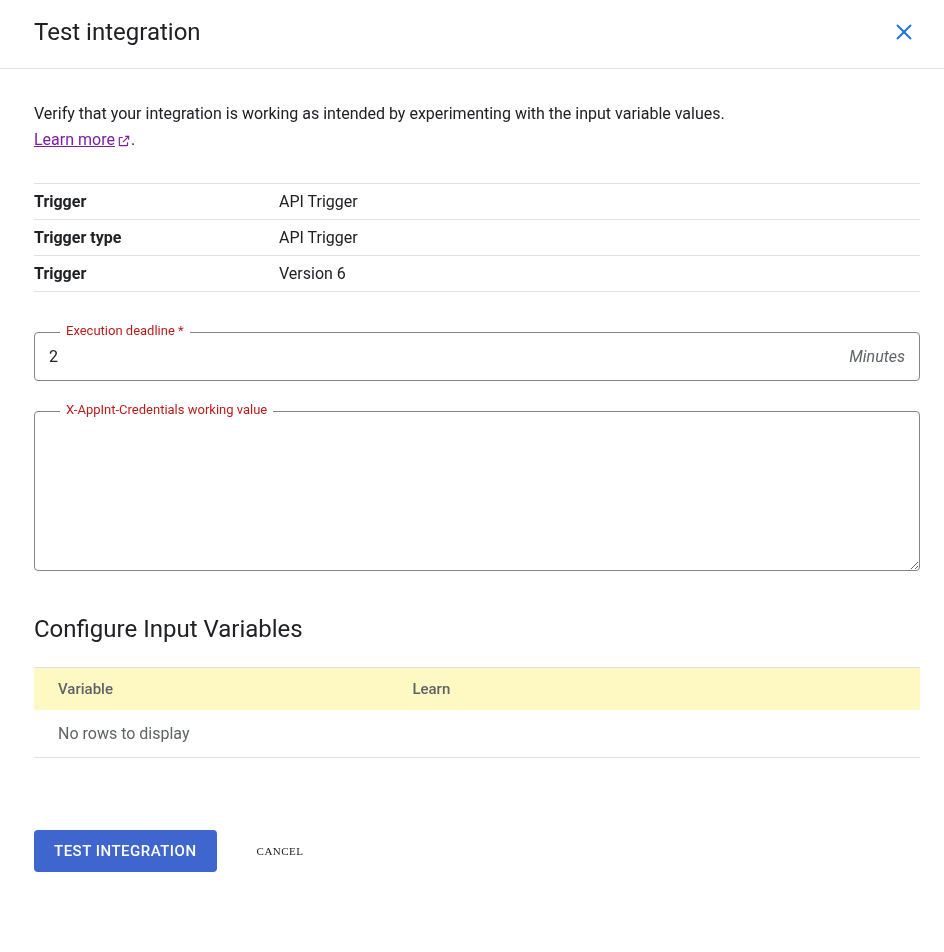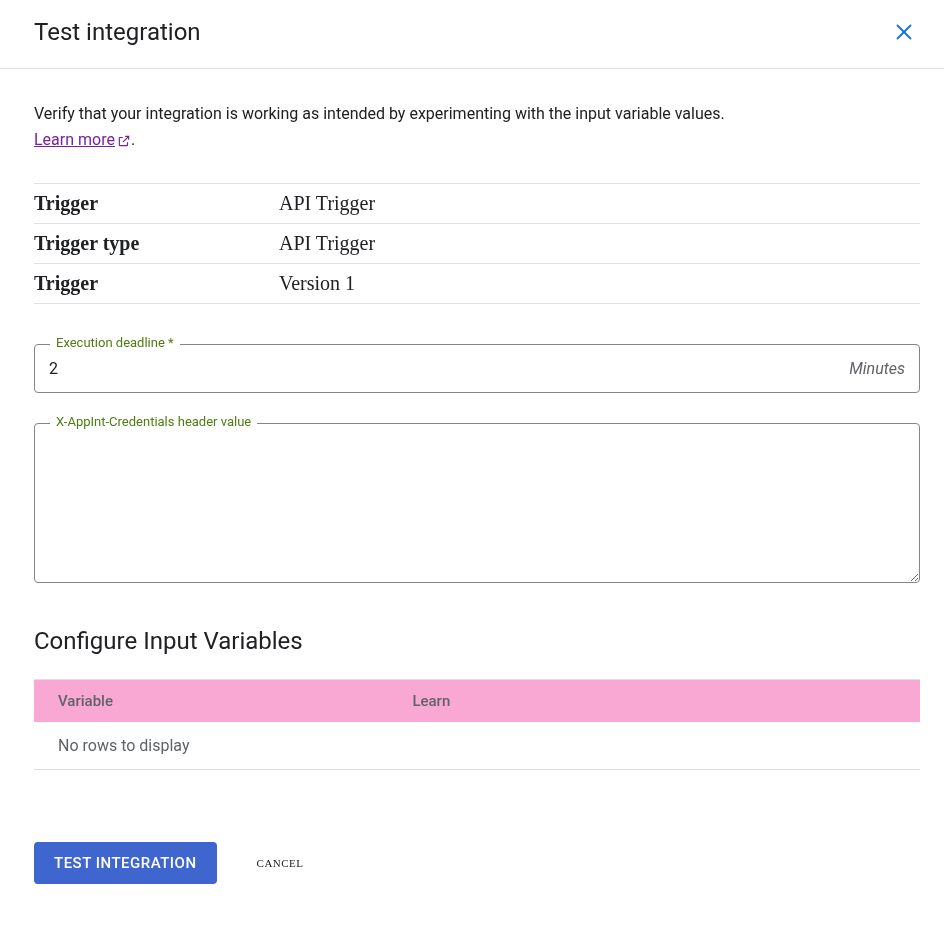--- a/index.html
+++ b/index.html
@@ -71,45 +71,44 @@
       width: 100%;
       border-collapse: collapse;
       margin-bottom: 40px;
     }
     .info-table tr {
       border-top: 1px solid #e0e0e0;
       border-bottom: 1px solid #e0e0e0;
     }
     .info-table td {
       padding: 8px 0;
-      font-size: 20px;
+      font-size: 16px;
       vertical-align: middle;
-      font-family: Liberation Serif, serif;
     }
     .info-table td:first-child {
       font-weight: 700;
       width: 245px;
       color: #202124;
     }
     .info-table td:last-child {
       color: #202124;
       font-weight: 400;
     }
     .field-wrapper {
       position: relative;
       margin-bottom: 30px;
     }
     .field-label {
       position: absolute;
       top: -9px;
-      left: 16px;
+      left: 26px;
       background: #fff;
       padding: 0 6px;
       font-size: 13px;
-      color: #4d7c0f;
+      color: #b91c1c;
       z-index: 1;
     }
     .deadline-wrapper {
       display: flex;
       align-items: center;
       border: 1px solid #80868b;
       border-radius: 4px;
       padding: 0 14px;
     }
     .deadline-input {
@@ -145,21 +144,21 @@
       margin-top: 40px;
       margin-bottom: 24px;
     }
     .var-table {
       width: 100%;
       border-collapse: collapse;
       border-top: 1px solid #e0e0e0;
       border-bottom: 1px solid #e0e0e0;
     }
     .var-header {
-      background: #f9a8d4;
+      background: #fef9c3;
     }
     .var-header th {
       text-align: left;
       padding: 12px 24px;
       font-size: 15px;
       font-weight: 500;
       color: #5f6368;
     }
     .var-header th:first-child {
       width: 40%;
@@ -226,35 +225,35 @@
         <tr>
       <td>Trigger</td>
       <td>API Trigger</td>
     </tr>
     <tr>
       <td>Trigger type</td>
       <td>API Trigger</td>
     </tr>
     <tr>
       <td>Trigger</td>
-      <td>Version 1</td>
+      <td>Version 6</td>
     </tr>
   </tbody>
     </table>
 
   <div class="field-wrapper">
     <label class="field-label">Execution deadline *</label>
     <div class="deadline-wrapper">
       <input class="deadline-input" type="text" value="2" style="">
       <span class="deadline-suffix">Minutes</span>
     </div>
   </div>
 
   <div class="field-wrapper">
-    <label class="field-label">X-AppInt-Credentials header value</label>
+    <label class="field-label">X-AppInt-Credentials working value</label>
     <textarea class="textarea-input" style=""></textarea>
   </div>
 
   <h2 class="section-title">Configure Input Variables</h2>
 
   <table class="var-table">
     <thead class="var-header">
       <tr>
         <th>Variable</th>
         <th>Learn</th>

